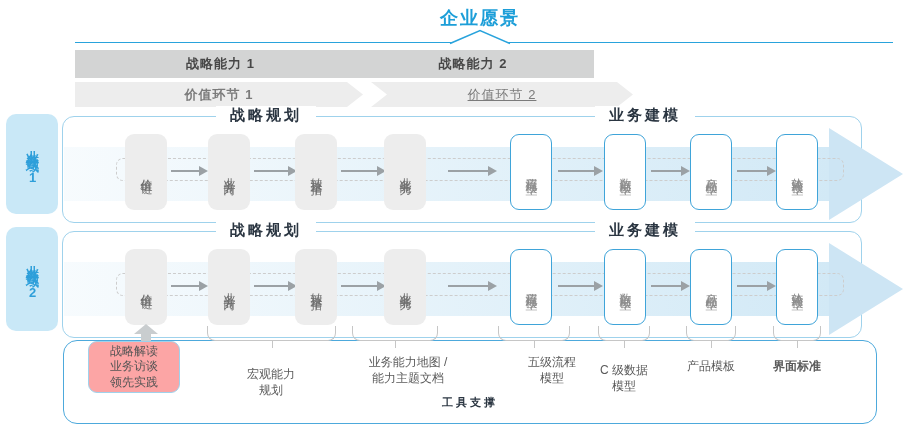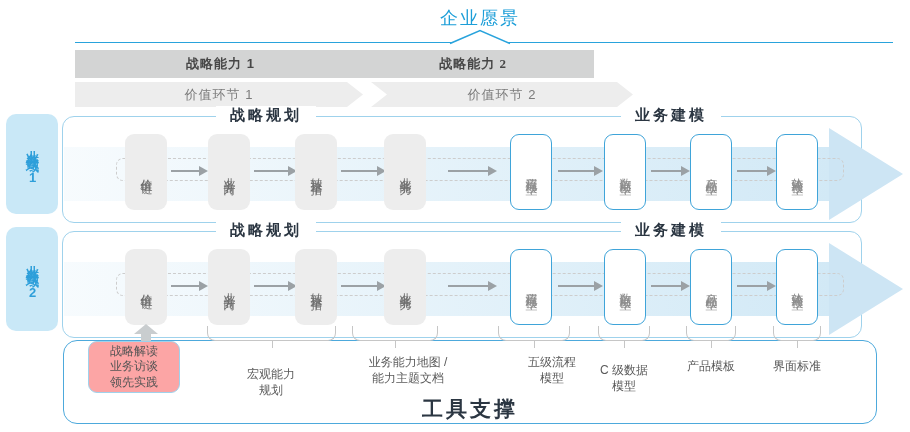--- a/index.html
+++ b/index.html
@@ -4,34 +4,34 @@
 <style>
   html,body{margin:0;padding:0;background:#fff;}
   .stage{
     position:relative;width:910px;height:432px;background:#fff;overflow:hidden;
     font-family:"Liberation Sans","DejaVu Sans",sans-serif;
   }
 
   
   .top-title{position:absolute;top:6px;left:480px;transform:translateX(-50%);
     display:flex;gap:30px;white-space:nowrap;}
-  .top-title span{font-size:18px;font-weight:normal;color:#1c9ed8;letter-spacing:2px;}
+  .top-title span{font-size:18px;font-weight:bold;color:#1c9ed8;letter-spacing:2px;}
   .vision-line{position:absolute;left:75px;top:42px;width:818px;border-top:1.6px solid #29a3dc;}
   .peak-svg{position:absolute;left:449px;top:29px;}
 
   
   .cap-bar{position:absolute;top:50px;height:28px;background:#d3d4d4;
     color:#474747;font-size:13px;font-weight:bold;text-align:center;line-height:28px;letter-spacing:1px;}
-  .cap1{left:75px;width:291px;} .cap2{left:352px;width:242px;font-family:Liberation Serif, serif;} .cap3{left:621px;width:272px;}
+  .cap1{left:75px;width:291px;} .cap2{left:352px;width:242px;} .cap3{left:621px;width:272px;}
 
   
   .chev{position:absolute;top:82px;height:25px;background:#ededed;color:#7b7b7b;
     font-size:13px;text-align:center;line-height:25px;letter-spacing:1px;}
-  .chev-first{clip-path:polygon(0 0,calc(100% - 16px) 0,100% 50%,calc(100% - 16px) 100%,0 100%);}
-  .chev-mid{clip-path:polygon(0 0,calc(100% - 16px) 0,100% 50%,calc(100% - 16px) 100%,0 100%,16px 50%);}
+  .chev-first{clip-path:polygon(0 0,calc(100% - 16px) 0,100% 50%,calc(100% - 16px) 100%,0 100%);font-weight:bold;}
+  .chev-mid{clip-path:polygon(0 0,calc(100% - 16px) 0,100% 50%,calc(100% - 16px) 100%,0 100%,16px 50%);text-decoration:underline;}
   .ch1{left:75px;width:288px;} .ch2{left:371px;width:262px;} .ch3{left:641px;width:256px;}
 
   
   .domain{position:absolute;left:6px;width:52px;background:#c9e8f7;border-radius:10px;
     display:flex;align-items:center;justify-content:center;}
   .domain span{writing-mode:vertical-rl;text-orientation:upright;font-size:13px;font-weight:bold;
     color:#2e9fda;letter-spacing:3px;}
   .dom1{top:114px;height:100px;} .dom2{top:227px;height:104px;}
 
   
@@ -39,21 +39,21 @@
     border:1.5px solid #9fd2ec;border-radius:12px;box-sizing:border-box;}
   .row1{top:116px;} .row2{top:231px;}
   .band{position:absolute;left:1px;top:30px;width:766px;height:54px;
     background:linear-gradient(90deg,rgba(232,244,251,0.35),#d2e9f6);}
   .band-head{position:absolute;left:766px;top:11px;width:74px;height:92px;background:#cde5f4;
     clip-path:polygon(0 0,100% 50%,0 100%);}
   .dashed-track{position:absolute;left:53px;top:41px;width:728px;height:23px;
     border:1.5px dashed #cdcdcd;border-radius:7px;box-sizing:border-box;}
   .row-header{position:absolute;top:-11px;transform:translateX(-50%);background:#fff;
     padding:0 14px;font-size:15px;font-weight:bold;color:#2b3642;letter-spacing:3px;white-space:nowrap;}
-  .hdr-planning{left:203px;text-align:center;} .hdr-modeling{left:608px;}
+  .hdr-planning{left:203px;text-align:center;} .hdr-modeling{left:582px;}
   .node{position:absolute;top:17px;width:42px;height:76px;border-radius:9px;
     display:flex;align-items:center;justify-content:center;box-sizing:border-box;}
   .node span{writing-mode:vertical-rl;text-orientation:upright;font-size:12px;letter-spacing:2px;}
   .node.gray{background:#ededed;} .node.gray span{color:#6f6f6f;}
   .node.blue{background:#fff;border:1.5px solid #3fa4d9;} .node.blue span{color:#8c8c8c;}
   .bx0{left:62px;} .bx1{left:145px;} .bx2{left:232px;} .bx3{left:321px;}
   .bx4{left:447px;} .bx5{left:541px;} .bx6{left:627px;} .bx7{left:713px;}
   .flow-arrow{position:absolute;top:53px;height:2px;background:#9ba1a5;}
   .flow-arrow::after{content:'';position:absolute;right:-9px;top:-4px;width:0;height:0;
     border-left:9px solid #9ba1a5;border-top:5px solid transparent;border-bottom:5px solid transparent;}
@@ -69,30 +69,30 @@
   .bracket{position:absolute;top:326px;height:15px;border:1px solid #c6c6c6;border-top:none;
     border-radius:0 0 8px 8px;box-sizing:border-box;}
   .bracket::after{content:'';position:absolute;left:50%;bottom:-8px;width:1px;height:8px;background:#c6c6c6;}
   .bk1{left:207px;width:129px;} .bk2{left:352px;width:86px;} .bk3{left:498px;width:72px;}
   .bk4{left:598px;width:52px;} .bk5{left:686px;width:50px;} .bk6{left:773px;width:48px;}
 
   
   .ann{position:absolute;transform:translateX(-50%);text-align:center;font-size:12px;color:#5a5a5a;
     white-space:pre-line;line-height:1.35;}
   .an1{left:271px;top:366px;} .an2{left:408px;top:354px;} .an3{left:552px;top:354px;}
-  .an4{left:624px;top:362px;} .an5{left:711px;top:358px;} .an6{left:797px;top:358px;}
+  .an4{left:624px;top:362px;} .an5{left:711px;top:358px;} .an6{left:797px;top:358px;font-weight:bold;}
   .practice-box{position:absolute;left:88px;top:341px;width:90px;height:50px;background:#fca5a5;
     border:1px solid #9fd2ec;border-radius:9px;display:flex;align-items:center;justify-content:center;
     font-size:12px;color:#555;white-space:pre-line;text-align:center;line-height:1.3;}
 
   
   .tool-box{position:absolute;left:63px;top:340px;width:814px;height:84px;
     border:1.5px solid #4da9dc;border-radius:14px;box-sizing:border-box;}
   .tool-label{position:absolute;left:63px;top:395px;width:814px;text-align:center;
-    font-size:21px;font-weight:bold;color:#2b3642;letter-spacing:3px;}
+    font-size:11px;font-weight:bold;color:#2b3642;letter-spacing:3px;}
 </style>
 </head>
 <body>
 
 <div class="stage">
 
   <div class="top-title">
     <span>企业愿景</span>
   </div>
   <div class="vision-line"></div>

